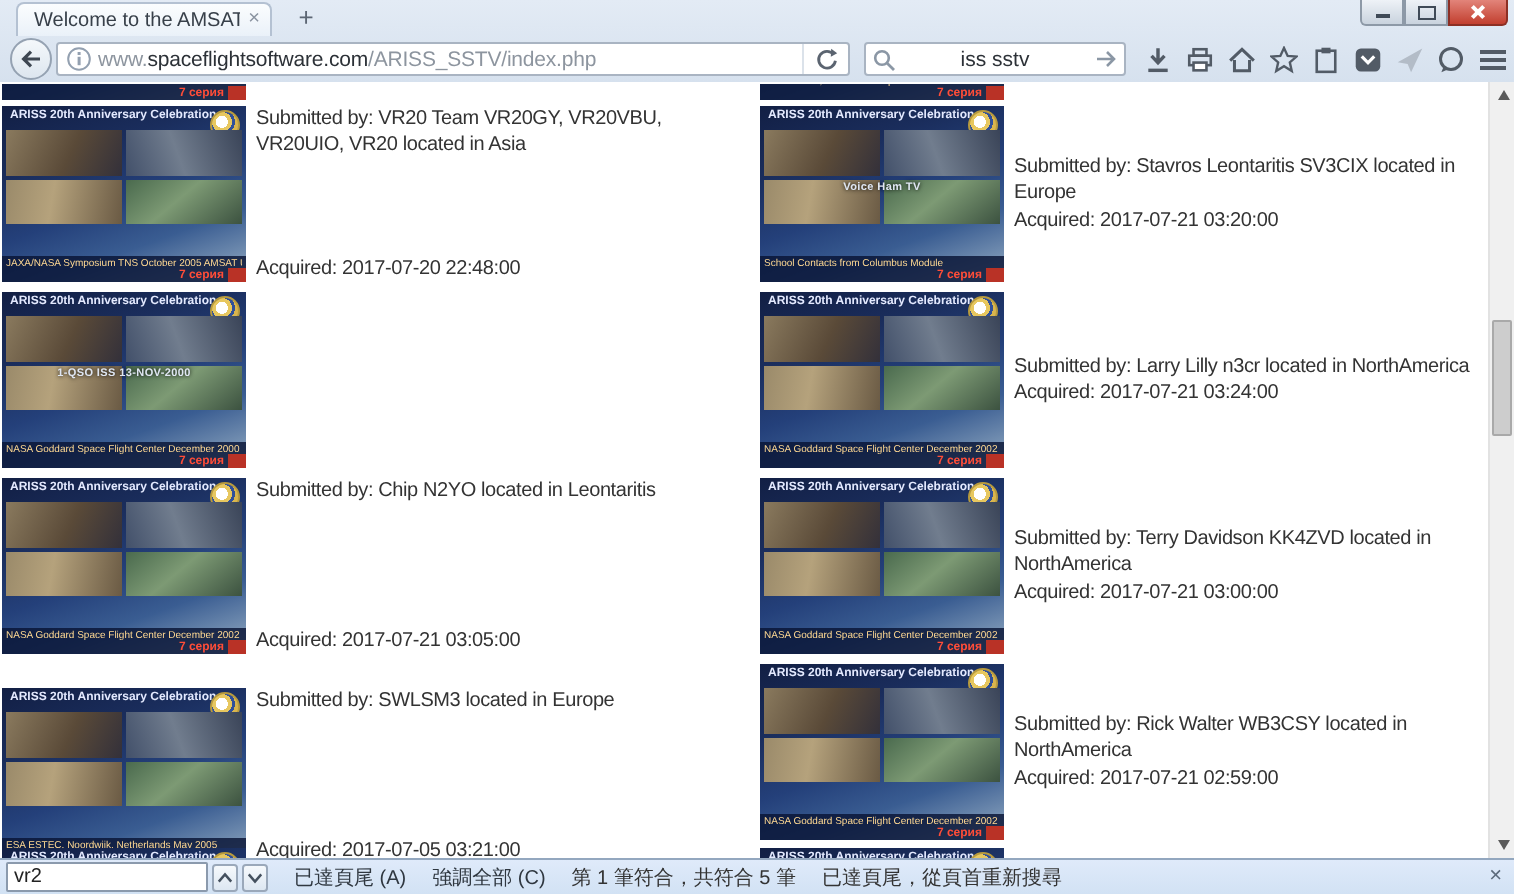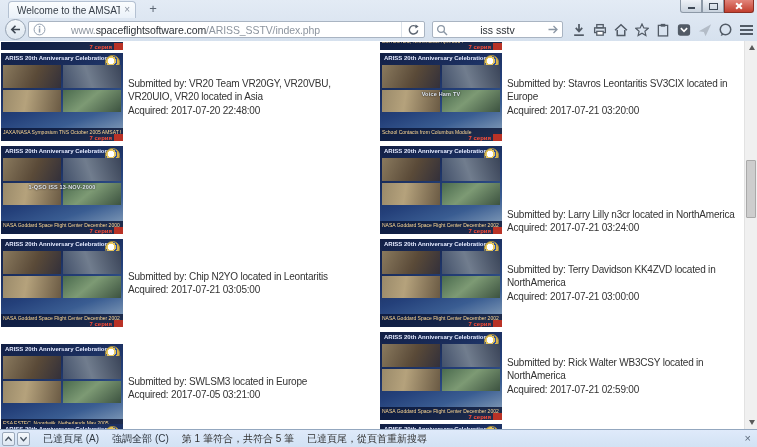--- a/index.html
+++ b/index.html
@@ -33,41 +33,41 @@
   .glyph-x{position:relative;width:8px;height:8px;}
   .glyph-x::before,.glyph-x::after{content:"";position:absolute;left:3px;top:0;width:2px;height:8px;background:#fff;}
   .glyph-x::before{transform:rotate(45deg);}
   .glyph-x::after{transform:rotate(-45deg);}
   
   .navbar{position:absolute;left:0;top:18px;width:757px;height:23px;}
   .backbtn{position:absolute;left:5px;top:1px;width:21px;height:21px;border-radius:50%;
     background:linear-gradient(#f4f8fb,#dde6ef);border:1px solid #95a2b2;
     display:flex;align-items:center;justify-content:center;cursor:pointer;box-sizing:border-box;z-index:2;}
   .urlfield{position:absolute;left:28px;top:3px;width:397px;height:17px;background:#fff;
-    border:1px solid #a9b4c2;border-radius:2px;box-sizing:border-box;display:flex;align-items:center;cursor:text;gap:22px;}
+    border:1px solid #a9b4c2;border-radius:2px;box-sizing:border-box;display:flex;align-items:center;cursor:text;}
   .urlfield .ident{width:20px;display:flex;justify-content:center;}
   .urltext{flex:1;font-size:10.5px;white-space:nowrap;overflow:hidden;letter-spacing:-0.1px;}
   .urltext .dim{color:#8d959f;}
   .urltext .dom{color:#2c3137;}
   .reloadseg{width:22px;height:15px;border-left:1px solid #dbe2ea;display:flex;align-items:center;justify-content:center;cursor:pointer;}
   .searchfield{position:absolute;left:432px;top:3px;width:131px;height:17px;background:#fff;
     border:1px solid #a9b4c2;border-radius:2px;box-sizing:border-box;display:flex;align-items:center;cursor:text;}
   .searchfield .mag{width:18px;display:flex;justify-content:center;}
   .searchtext{flex:1;font-size:10.5px;color:#2c3137;white-space:nowrap;overflow:hidden;text-align:center;}
   .goseg{width:18px;display:flex;justify-content:center;cursor:pointer;}
   .toolicons{position:absolute;left:568px;top:1px;height:21px;display:flex;align-items:center;}
   .ticon{width:21px;height:20px;display:flex;align-items:center;justify-content:center;cursor:pointer;border-radius:2px;}
   .hamburger{display:flex;flex-direction:column;gap:2px;}
   .hamburger div{width:13px;height:2px;background:#525b66;}
   
   .content{position:absolute;left:0;top:41px;width:757px;height:388px;background:#fff;overflow:hidden;}
   .item{position:absolute;display:flex;width:374px;height:88px;}
   .meta{margin-left:5px;display:flex;flex-direction:column;justify-content:center;
     font-size:10px;letter-spacing:-0.2px;color:#333;line-height:1.32;}
-  .item.left .meta{width:250px;}
+  .item.left .meta{width:250px;justify-content:space-between;}
   .item.right .meta{width:243px;}
   
   .thumb{position:relative;flex:0 0 122px;width:122px;height:88px;overflow:hidden;cursor:pointer;
     background:linear-gradient(160deg,#121f44 0%,#1a2d5c 28%,#24407a 52%,#3a5d92 72%,#8aa3bd 96%);}
   .t-title{position:absolute;top:2px;left:4px;right:20px;font-size:6px;font-weight:bold;color:#e4eaff;white-space:nowrap;}
   .emblem{position:absolute;top:2px;right:3px;width:15px;height:15px;border-radius:50%;
     background:radial-gradient(circle at 38% 38%,#ffffff 0 3px,#e7c75f 3px 5px,#30509a 5px 6.5px,#d9b54e 6.5px);
     border:1px solid #b79a3e;box-sizing:border-box;}
   .collage{position:absolute;top:12px;left:2px;right:2px;height:47px;display:flex;flex-wrap:wrap;gap:2px;}
   .ph{flex:1 1 42%;}
@@ -283,21 +283,21 @@
       <div class="ph ph4"></div>
     </div>
     <div class="t-overlay">1-QSO ISS 13-NOV-2000</div>
     <div class="t-band"></div>
     <div class="t-cap">NASA Goddard Space Flight Center December 2000</div>
     <div class="t-series">7 серия</div>
     <div class="t-corner"></div>
   </div>
   </div>
 
-  <div class="item right" style="left: 380px; top: 105px; align-items: flex-end;">
+  <div class="item right" style="left: 380px; top: 105px;">
         <div class="thumb">
     <div class="t-title">ARISS 20th Anniversary Celebration</div>
     <div class="emblem"></div>
     <div class="collage">
       <div class="ph ph1"></div>
       <div class="ph ph2"></div>
       <div class="ph ph3"></div>
       <div class="ph ph4"></div>
     </div>
     <div class="t-overlay"></div>
@@ -450,20 +450,21 @@
   <div class="sb-btn sb-up">
       <div class="sb-arrow"></div>
     </div>
   <div class="sb-thumb"></div>
   <div class="sb-btn sb-down">
       <div class="sb-arrow"></div>
     </div>
 </div>
 
 <div class="findbar">
+  <input class="find-input" type="text" value="vr2" style="">
   <span class="chev-btn">
     <svg width="9" height="8" viewBox="0 0 10 9">
         <polyline points="1.5,6.5 5,2.5 8.5,6.5" fill="none" stroke="#44505e" stroke-width="1.4"></polyline>
       </svg>
   </span>
   <span class="chev-btn">
     <svg width="9" height="8" viewBox="0 0 10 9">
         <polyline points="1.5,2.5 5,6.5 8.5,2.5" fill="none" stroke="#44505e" stroke-width="1.4"></polyline>
       </svg>
   </span>

